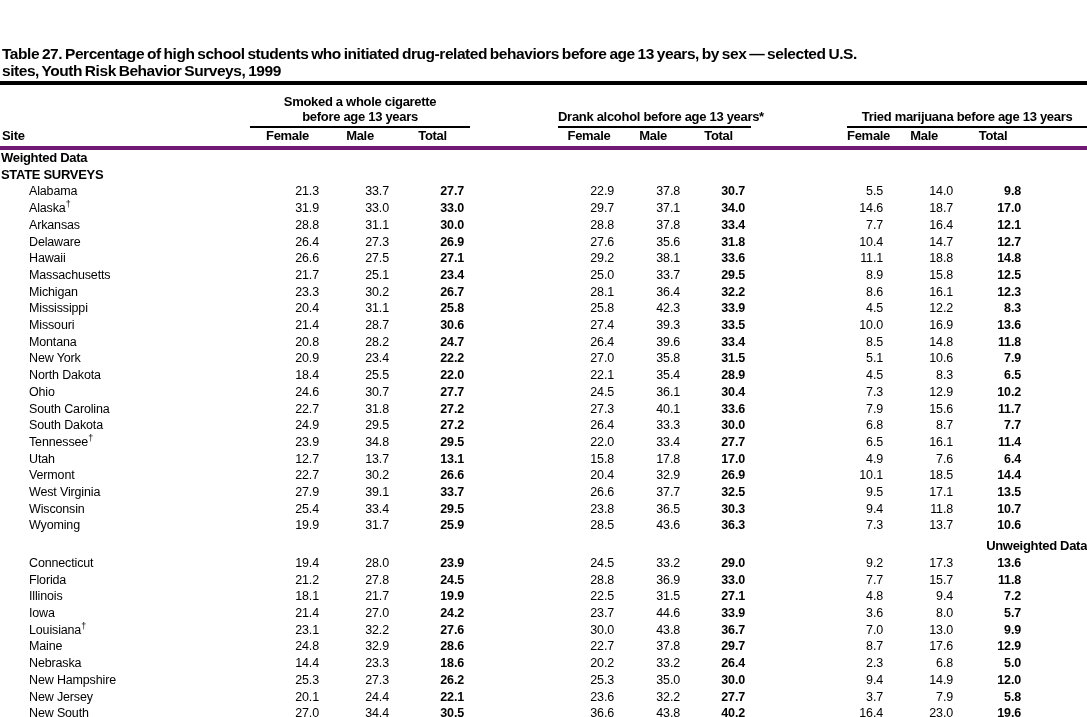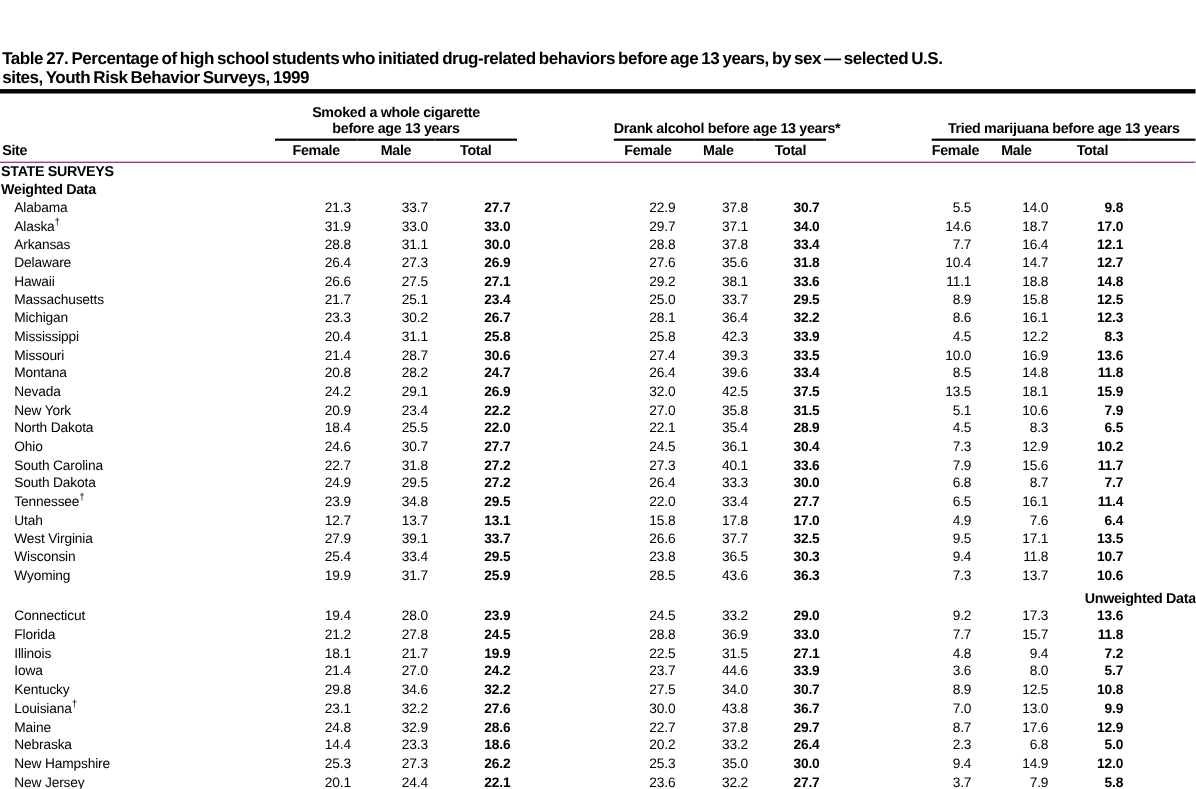--- a/index.html
+++ b/index.html
@@ -46,21 +46,21 @@
     margin-top: 44px;
   }
   tr.grow th { height: 42px; vertical-align: bottom; }
   tr.grow th.group { border-bottom: 2.5px solid #000; padding-bottom: 2px; }
   .gl { text-align: center; line-height: 15px; white-space: nowrap; overflow: visible; }
 
   tr.crow th {
     height: 20px;
     vertical-align: bottom;
     padding-bottom: 3px;
-    border-bottom: 1px solid #701a75;
+    border-bottom: 4px solid #701a75;
     white-space: nowrap; overflow: visible;
   }
   th.site-h { text-align: left; padding-left: 2px; }
   th.ch { text-align: center; }
 
   tbody td {
     font-size: 12.5px;
     height: 16.7px;
     padding: 0;
     line-height: 16.7px;
@@ -69,21 +69,21 @@
     overflow: visible;
     vertical-align: middle;
   }
   tr.section-row td {
     font-weight: 700;
     font-size: 13px;
     padding-left: 1px;
     letter-spacing: -0.3px;
   }
   tr.section-gap td { height: 20.7px; padding-top: 4px; text-align: right; }
-  td.site { padding-left: 13px; }
+  td.site { padding-left: 29px; }
   td.num { text-align: right; padding-right: 6px; }
   td.total { font-weight: 700; }
   sup.dagger { font-size: 9px; vertical-align: super; line-height: 0; }
 
   .bottom-bar {
     position: absolute; left: 0; bottom: 0;
     width: 1087px; height: 7px; background: #000;
   }
 </style>
 </head>
@@ -140,24 +140,24 @@
         <th class="ch">Total</th>
         <th></th>
         <th class="ch">Female</th>
         <th class="ch">Male</th>
         <th class="ch">Total</th>
         <th></th>
       </tr>
     </thead>
     <tbody id="table-body">
         <tr class="section-row">
+          <td colspan="13">Weighted Data</td>
+        </tr>
+        <tr class="section-row">
           <td colspan="13">STATE SURVEYS</td>
-        </tr>
-        <tr class="section-row">
-          <td colspan="13">Weighted Data</td>
         </tr>
         <tr>
           <td class="site">Alabama</td>
           <td class="num">21.3</td>
           <td class="num">33.7</td>
           <td class="num total">27.7</td>
           <td></td>
           <td class="num">22.9</td>
           <td class="num">37.8</td>
           <td class="num total">30.7</td>
@@ -296,35 +296,20 @@
           <td class="num">26.4</td>
           <td class="num">39.6</td>
           <td class="num total">33.4</td>
           <td></td>
           <td class="num">8.5</td>
           <td class="num">14.8</td>
           <td class="num total">11.8</td>
           <td></td>
         </tr>
         <tr>
-          <td class="site">Nevada</td>
-          <td class="num">24.2</td>
-          <td class="num">29.1</td>
-          <td class="num total">26.9</td>
-          <td></td>
-          <td class="num">32.0</td>
-          <td class="num">42.5</td>
-          <td class="num total">37.5</td>
-          <td></td>
-          <td class="num">13.5</td>
-          <td class="num">18.1</td>
-          <td class="num total">15.9</td>
-          <td></td>
-        </tr>
-        <tr>
           <td class="site">New York</td>
           <td class="num">20.9</td>
           <td class="num">23.4</td>
           <td class="num total">22.2</td>
           <td></td>
           <td class="num">27.0</td>
           <td class="num">35.8</td>
           <td class="num total">31.5</td>
           <td></td>
           <td class="num">5.1</td>
@@ -416,20 +401,35 @@
           <td class="num">15.8</td>
           <td class="num">17.8</td>
           <td class="num total">17.0</td>
           <td></td>
           <td class="num">4.9</td>
           <td class="num">7.6</td>
           <td class="num total">6.4</td>
           <td></td>
         </tr>
         <tr>
+          <td class="site">Vermont</td>
+          <td class="num">22.7</td>
+          <td class="num">30.2</td>
+          <td class="num total">26.6</td>
+          <td></td>
+          <td class="num">20.4</td>
+          <td class="num">32.9</td>
+          <td class="num total">26.9</td>
+          <td></td>
+          <td class="num">10.1</td>
+          <td class="num">18.5</td>
+          <td class="num total">14.4</td>
+          <td></td>
+        </tr>
+        <tr>
           <td class="site">West Virginia</td>
           <td class="num">27.9</td>
           <td class="num">39.1</td>
           <td class="num total">33.7</td>
           <td></td>
           <td class="num">26.6</td>
           <td class="num">37.7</td>
           <td class="num total">32.5</td>
           <td></td>
           <td class="num">9.5</td>
@@ -524,35 +524,20 @@
           <td class="num">23.7</td>
           <td class="num">44.6</td>
           <td class="num total">33.9</td>
           <td></td>
           <td class="num">3.6</td>
           <td class="num">8.0</td>
           <td class="num total">5.7</td>
           <td></td>
         </tr>
         <tr>
-          <td class="site">Kentucky</td>
-          <td class="num">29.8</td>
-          <td class="num">34.6</td>
-          <td class="num total">32.2</td>
-          <td></td>
-          <td class="num">27.5</td>
-          <td class="num">34.0</td>
-          <td class="num total">30.7</td>
-          <td></td>
-          <td class="num">8.9</td>
-          <td class="num">12.5</td>
-          <td class="num total">10.8</td>
-          <td></td>
-        </tr>
-        <tr>
           <td class="site">Louisiana<sup class="dagger">†</sup></td>
           <td class="num">23.1</td>
           <td class="num">32.2</td>
           <td class="num total">27.6</td>
           <td></td>
           <td class="num">30.0</td>
           <td class="num">43.8</td>
           <td class="num total">36.7</td>
           <td></td>
           <td class="num">7.0</td>

